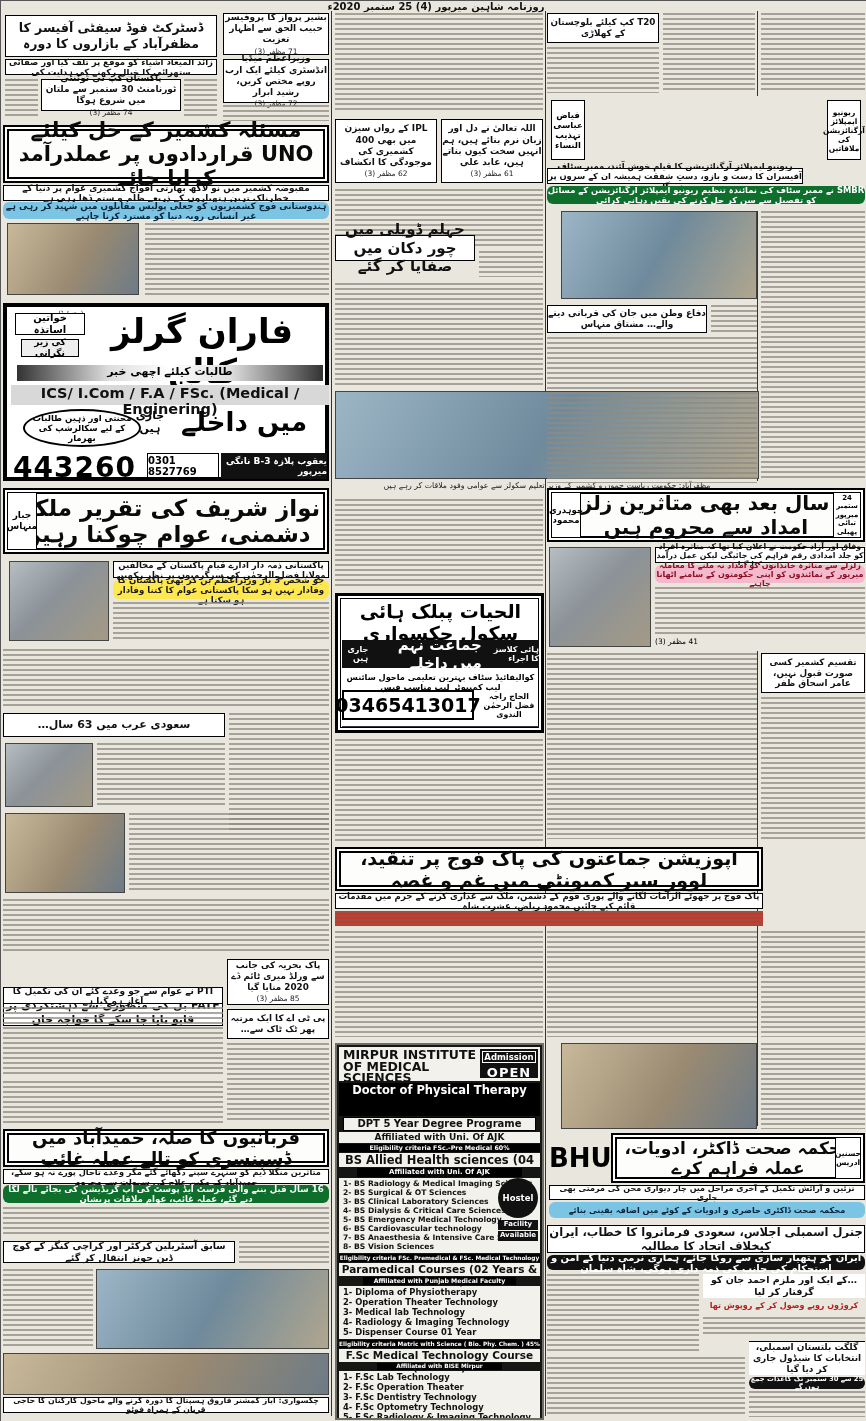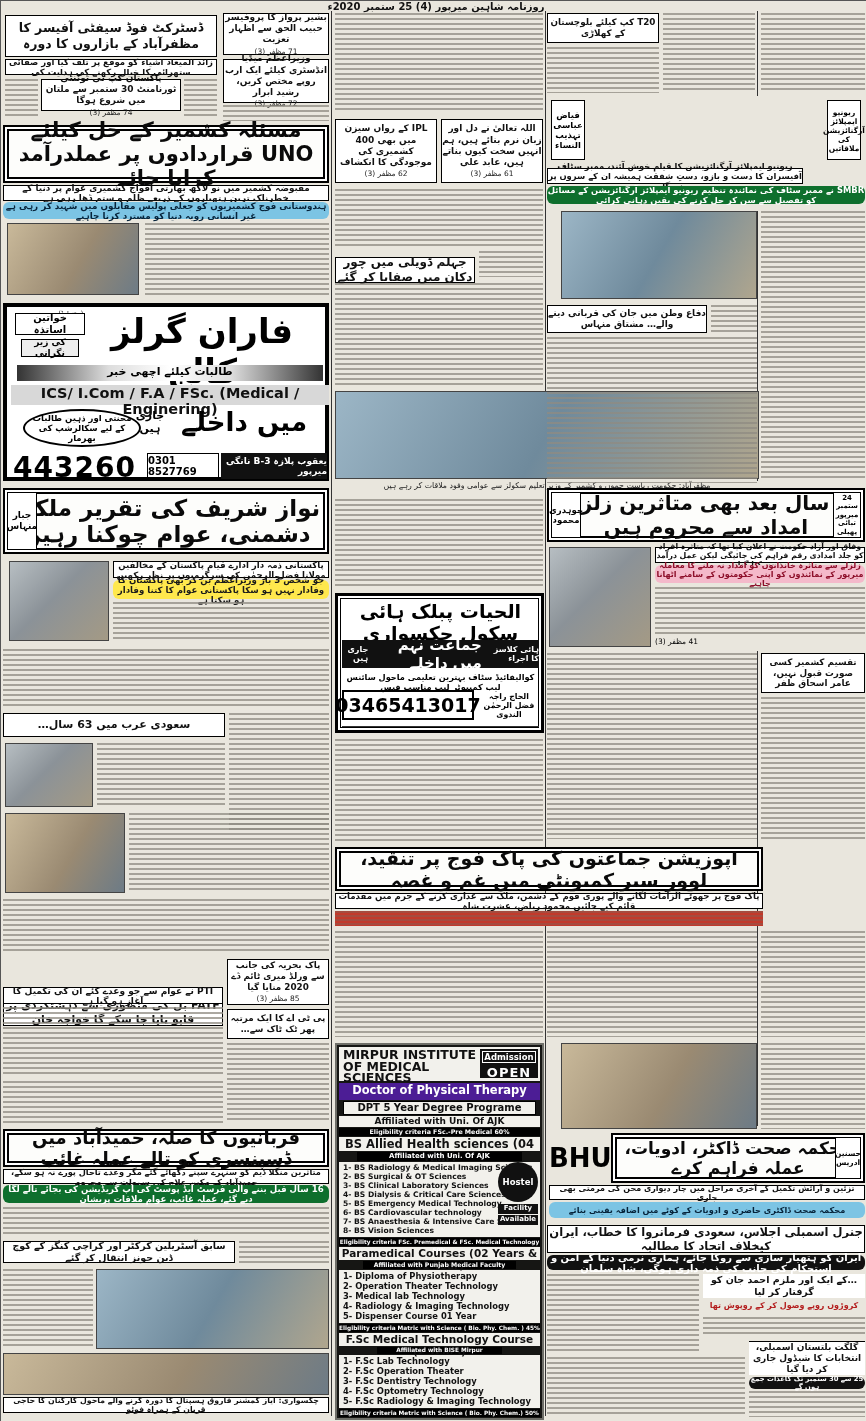--- a/index.html
+++ b/index.html
@@ -157,21 +157,21 @@
   <div class="abs fill" style="left:334px;top:12px;width:208px;height:100px"></div>
   <div class="abs ur bbox" style="left:334px;top:118px;width:102px;height:64px;font-size:9px">
        <span>IPL کے رواں سیزن میں بھی 400 کشمیری کی موجودگی کا انکشاف</span>
        <span class="ref">62 مظفر (3)</span>
     </div>
   <div class="abs ur bbox" style="left:440px;top:118px;width:102px;height:64px;font-size:9px">
        <span>اللہ تعالیٰ نے دل اور زبان نرم بنائے ہیں، ہم انہیں سخت کیوں بناتے ہیں، عابد علی</span>
        <span class="ref">61 مظفر (3)</span>
     </div>
   <div class="abs fill" style="left:334px;top:188px;width:208px;height:58px"></div>
-  <div class="abs ur bbox" style="left:334px;top:256px;width:140px;height:26px;font-size:12px">
+  <div class="abs ur bbox" style="left:334px;top:234px;width:140px;height:26px;font-size:15px">
       <span>جہلم ڈویلی میں چور دکان میں صفایا کر گئے</span>
     </div>
   <div class="abs fill" style="left:478px;top:250px;width:64px;height:26px"></div>
   <div class="abs fill" style="left:334px;top:282px;width:208px;height:104px"></div>
 
   <div class="abs photo-blue" style="left:334px;top:390px;width:424px;height:88px"></div>
   <div class="abs ur" style="left:334px;top:480px;width:424px;height:13px;font-size:7.8px;text-align:center;color:#222">مظفرآباد: حکومتِ ریاست جموں و کشمیر کے وزیر تعلیم سکولز سے عوامی وفود ملاقات کر رہے ہیں</div>
 
   <div class="abs fill" style="left:334px;top:498px;width:208px;height:90px"></div>
 
@@ -201,21 +201,21 @@
   <div class="abs fill" style="left:334px;top:930px;width:208px;height:106px"></div>
 
   <div class="abs mip" style="left:334px;top:1042px;width:209px;height:377px">
     <div class="wpanel" style="margin:2px;height:34px;position:relative">
       <div style="font-size:12.5px;font-weight:900;line-height:11.5px;padding:2px 4px;width:140px">MIRPUR INSTITUTE OF MEDICAL SCIENCES</div>
       <div class="abs blackbar" style="right:2px;top:2px;width:58px;height:29px;text-align:center">
         <div style="font-size:8.5px;font-weight:700;border:1px solid #fff;margin:2px">Admission</div>
         <div style="font-size:13px;font-weight:900;letter-spacing:1px">OPEN</div>
       </div>
     </div>
-    <div style="margin:1px 2px;height:17px;background:#4c1d95;color:#fff;font-size:11.5px;font-weight:900;text-align:center">Doctor of Physical Therapy</div>
+    <div style="margin:1px 2px;height:33px;background:#000000;color:#fff;font-size:11.5px;font-weight:900;text-align:center">Doctor of Physical Therapy</div>
     <div class="wpanel" style="margin:1px 6px;height:12px;font-size:10px;font-weight:900;text-align:center;border:1px solid #000">DPT 5 Year Degree Programe</div>
     <div class="wpanel" style="margin:1px 2px;height:11px;font-size:9px;font-weight:900;text-align:center">Affiliated with Uni. Of AJK</div>
     <div class="dstrip" style="margin:0 2px;height:8px">Eligibility criteria FSc.-Pre Medical 60%</div>
     <div class="wpanel" style="margin:1px 2px;height:14px;font-size:11.5px;font-weight:900;text-align:center">BS Allied Health sciences (04 Year)</div>
     <div class="dstrip" style="margin:0 20px;height:9px;font-size:7px;line-height:9px">Affiliated with Uni. Of AJK</div>
     <div class="wpanel" style="margin:1px 2px;height:74px;position:relative;padding-top:1px">
       <div class="row" style="font-size:7.6px;height:9px">1-  BS Radiology &amp; Medical Imaging Sciences</div>
       <div class="row" style="font-size:7.6px;height:9px">2-  BS Surgical &amp; OT Sciences</div>
       <div class="row" style="font-size:7.6px;height:9px">3-  BS Clinical Laboratory Sciences</div>
       <div class="row" style="font-size:7.6px;height:9px">4-  BS Dialysis &amp; Critical Care Sciences</div>

